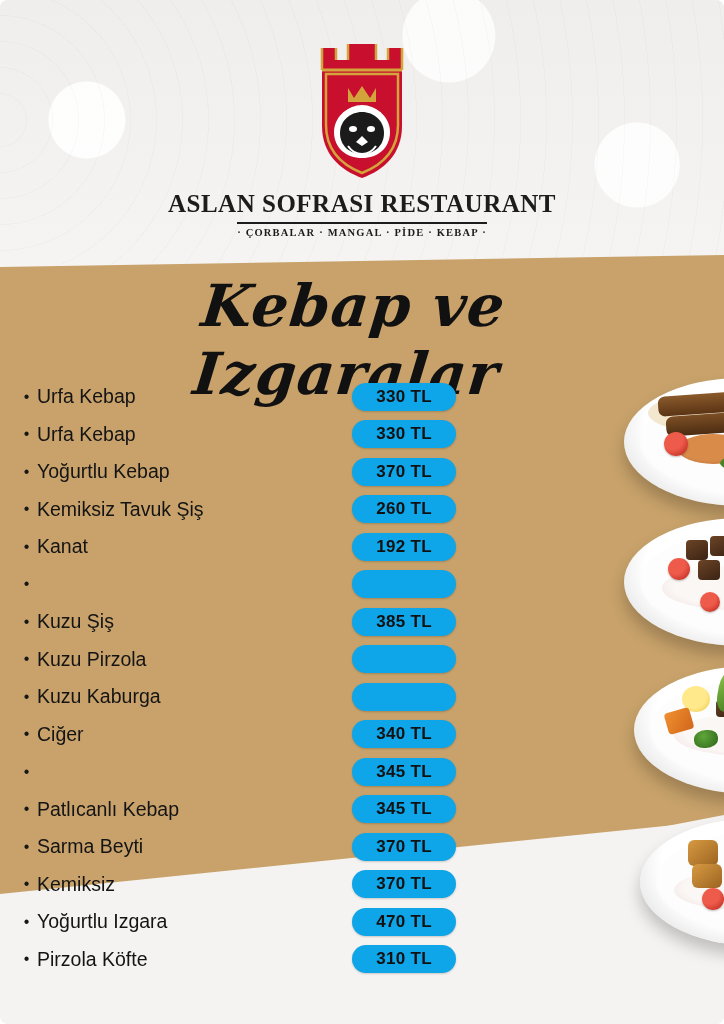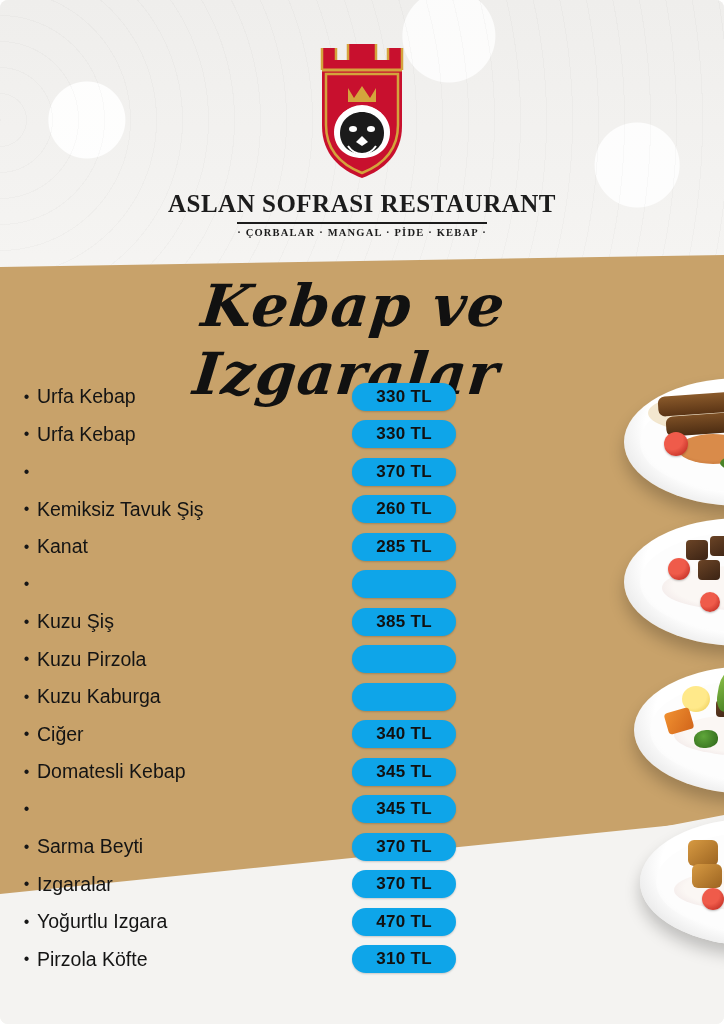--- a/index.html
+++ b/index.html
@@ -276,33 +276,34 @@
     </div>
 
     <div class="row">
       <span class="dot">•</span>
       <span class="item-name">Urfa Kebap</span>
       <span class="price-pill">330 TL</span>
     </div>
 
     <div class="row">
       <span class="dot">•</span>
+      <span class="item-name">Yoğurtlu Kebap</span>
       <span class="price-pill">370 TL</span>
     </div>
 
     <div class="row">
       <span class="dot">•</span>
       <span class="item-name">Kemiksiz Tavuk Şiş</span>
       <span class="price-pill">260 TL</span>
     </div>
 
     <div class="row">
       <span class="dot">•</span>
       <span class="item-name">Kanat</span>
-      <span class="price-pill">285 TL</span>
+      <span class="price-pill">192 TL</span>
     </div>
 
     <div class="row">
       <span class="dot">•</span>
       <span class="price-pill"></span>
     </div>
 
     <div class="row">
       <span class="dot">•</span>
       <span class="item-name">Kuzu Şiş</span>
@@ -322,38 +323,38 @@
     </div>
 
     <div class="row">
       <span class="dot">•</span>
       <span class="item-name">Ciğer</span>
       <span class="price-pill">340 TL</span>
     </div>
 
     <div class="row">
       <span class="dot">•</span>
-      <span class="item-name">Domatesli Kebap</span>
       <span class="price-pill">345 TL</span>
     </div>
 
     <div class="row">
       <span class="dot">•</span>
+      <span class="item-name">Patlıcanlı Kebap</span>
       <span class="price-pill">345 TL</span>
     </div>
 
     <div class="row">
       <span class="dot">•</span>
       <span class="item-name">Sarma Beyti</span>
       <span class="price-pill">370 TL</span>
     </div>
 
     <div class="row">
       <span class="dot">•</span>
-      <span class="item-name">Izgaralar</span>
+      <span class="item-name">Kemiksiz</span>
       <span class="price-pill">370 TL</span>
     </div>
 
     <div class="row">
       <span class="dot">•</span>
       <span class="item-name">Yoğurtlu Izgara</span>
       <span class="price-pill">470 TL</span>
     </div>
 
     <div class="row">

